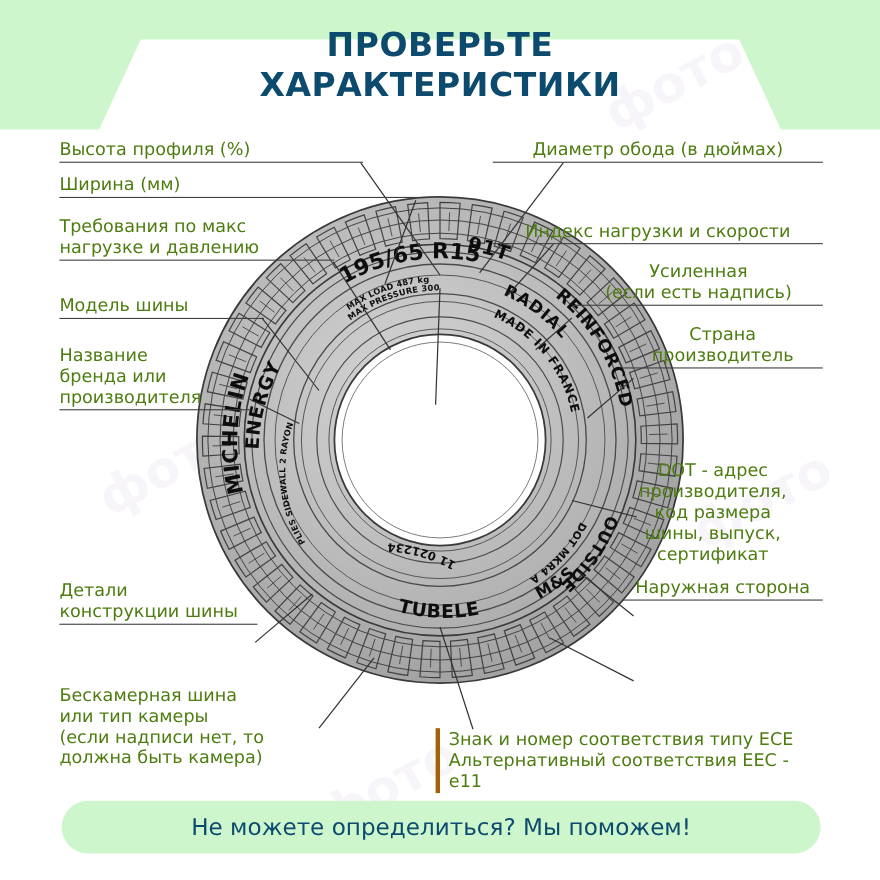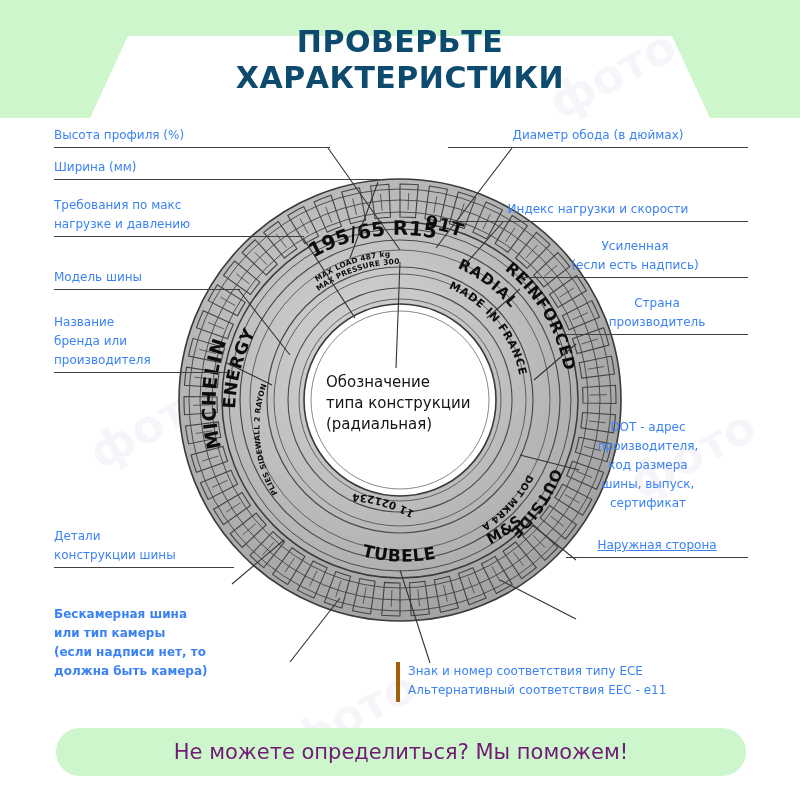--- a/index.html
+++ b/index.html
@@ -37,36 +37,36 @@
   .footer-band {
     position: absolute; left: 56px; top: 728px;
     width: 690px; height: 48px;
     background: #cdf6cd;
     border-radius: 24px;
   }
   .footer-text {
     position: absolute; left: 56px; top: 728px;
     width: 690px; height: 48px;
     display: flex; align-items: center; justify-content: center;
-    font-size: 21px; color: #701a75;
+    font-size: 21px; color: #0c4a6e;
   }
 
   
   .watermark {
     position: absolute; inset: 0;
     pointer-events: none;
     opacity: 0.055;
   }
 
   
   .label {
     position: absolute;
-    font-size: 12px;
+    font-size: 16px;
     line-height: 19px;
-    color: #3b82f6;
+    color: #4d7c0f;
     white-space: pre-line;
     padding-bottom: 2px;
   }
   .label.left  { text-align: left; }
   .label.right { text-align: center; }
   .label.ul { border-bottom: 1px solid #404040; }
   .label.bar-left { border-left: 4px solid #a16207; padding-left: 8px; border-bottom: none; }
 
   
   .tire-wrap { position: absolute; left: 178px; top: 178px; width: 444px; height: 444px; }
@@ -317,62 +317,59 @@
       <line x1="579" y1="470" x2="520" y2="455"></line>
       <line x1="576" y1="560" x2="526" y2="520"></line>
       <line x1="576" y1="619" x2="500" y2="580"></line>
 
       <line x1="430" y1="663" x2="400" y2="570"></line>
 
       <line x1="396" y1="368" x2="400" y2="262"></line>
     </g>
   </svg>
 
-  <div class="center-note">Обозначение
-типа конструкции
-(радиальная)</div>
 
   <div class="label left ul" style="left:54px; top:126px; width:276px;">Высота профиля (%)</div>
 
   <div class="label left ul" style="left:54px; top:158px; width:326px;">Ширина (мм)</div>
 
   <div class="label left ul" style="left:54px; top:196px; width:250px;">Требования по макс
 нагрузке и давлению</div>
 
   <div class="label left ul" style="left:54px; top:268px; width:186px;">Модель шины</div>
 
   <div class="label left ul" style="left:54px; top:313px; width:174px;">Название
 бренда или
 производителя</div>
 
   <div class="label left ul" style="left:54px; top:527px; width:180px;">Детали
 конструкции шины</div>
 
-  <div class="label left" style="left:54px; top:605px; width:250px;font-weight:bold;">Бескамерная шина
+  <div class="label left" style="left:54px; top:622px; width:250px;">Бескамерная шина
 или тип камеры
 (если надписи нет, то
 должна быть камера)</div>
 
   <div class="label right ul" style="left:448px; top:126px; width:300px;">Диаметр обода (в дюймах)</div>
 
   <div class="label right ul" style="left:448px; top:200px; width:300px;">Индекс нагрузки и скорости</div>
 
   <div class="label right ul" style="left:522px; top:237px; width:226px;">Усиленная
 (если есть надпись)</div>
 
   <div class="label right ul" style="left:566px; top:294px; width:182px;">Страна
 производитель</div>
 
   <div class="label right" style="left:548px; top:418px; width:200px;">DOT - адрес
 производителя,
 код размера
 шины, выпуск,
 сертификат</div>
 
-  <div class="label right ul" style="left:566px; top:536px; width:182px;text-decoration:underline;">Наружная сторона</div>
+  <div class="label right ul" style="left:566px; top:524px; width:182px;">Наружная сторона</div>
 
 
   <div class="label left bar-left" style="left:396px; top:662px; width:330px;">Знак и номер соответствия типу ЕСЕ
 Альтернативный соответствия ЕЕС - е11</div>
 
   <div class="footer-band"></div>
   <div class="footer-text">Не можете определиться? Мы поможем!</div>
 
 </div>
 

